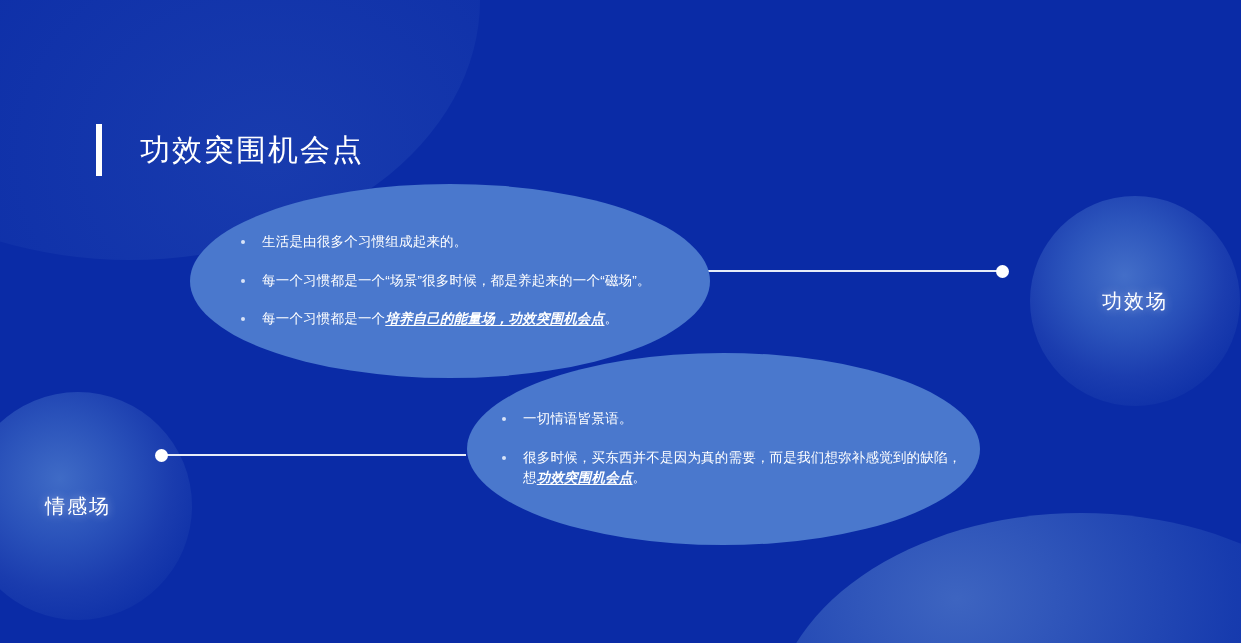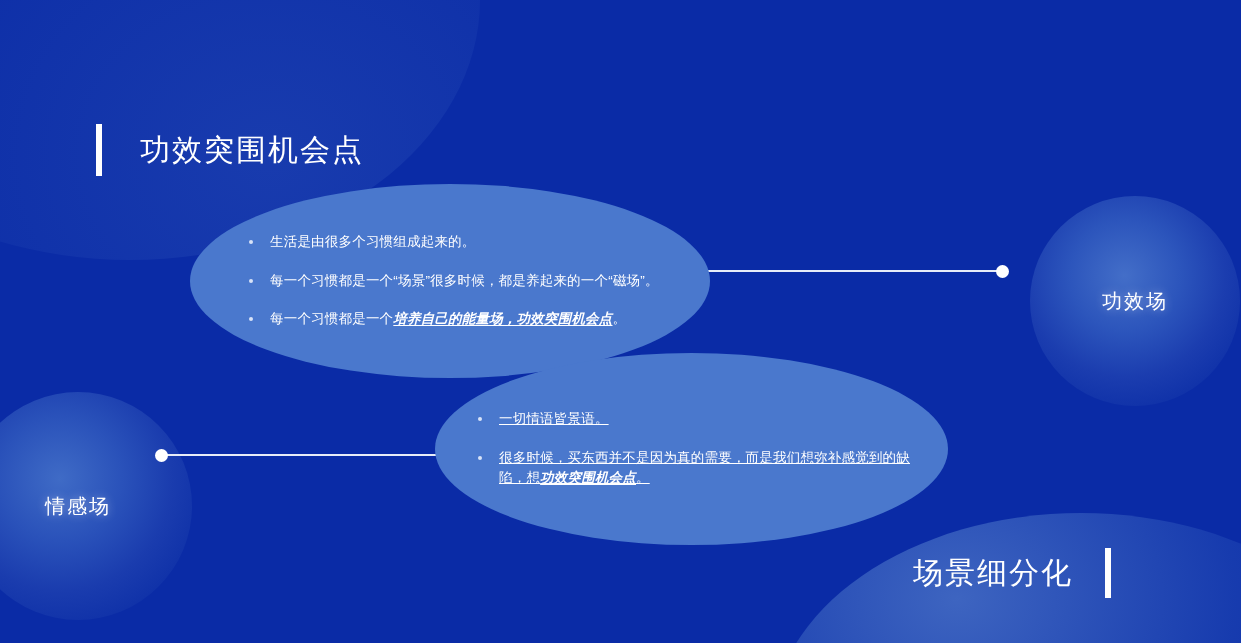--- a/index.html
+++ b/index.html
@@ -160,29 +160,28 @@
     flex-direction: column;
     justify-content: center;
   }
   .bubble-a {
     left: 190px;
     top: 184px;
     width: 520px;
     height: 194px;
   }
   .bubble-b {
-    left: 435px;
+    left: 467px;
     top: 353px;
     width: 513px;
     height: 192px;
-    text-decoration: underline;
   }
   .bubble-list {
     list-style: none;
-    margin: 8px;
+    margin: 0;
     padding: 0;
   }
   .bubble-a .bubble-list { padding: 0 34px 0 48px; }
   .bubble-b .bubble-list { padding: 0 14px 0 32px; }
   .bubble-item {
     position: relative;
     font-size: 13.5px;
     line-height: 1.52;
     color: #ffffff;
     letter-spacing: 0.2px;
@@ -274,18 +273,14 @@
     <ul class="bubble-list">
       <li class="bubble-item">
         <span>一切情语皆景语。</span><em></em><span></span>
       </li>
       <li class="bubble-item">
         <span>很多时候，买东西并不是因为真的需要，而是我们想弥补感觉到的缺陷，想</span><em>功效突围机会点</em><span>。</span>
       </li>
     </ul>
   </div>
 
-  <div class="footer-label">
-    <div class="footer-text">场景细分化</div>
-    <div class="footer-bar"></div>
-  </div>
 
 </div>
 
 </body></html>

